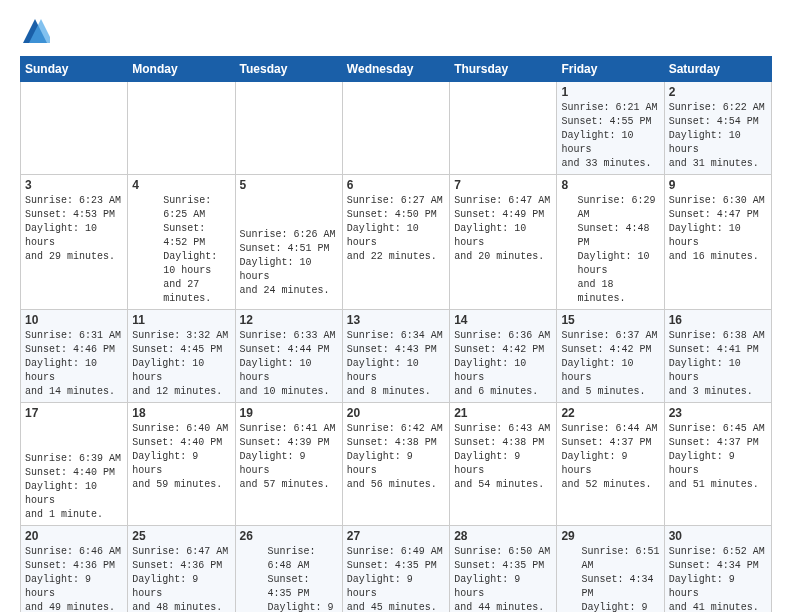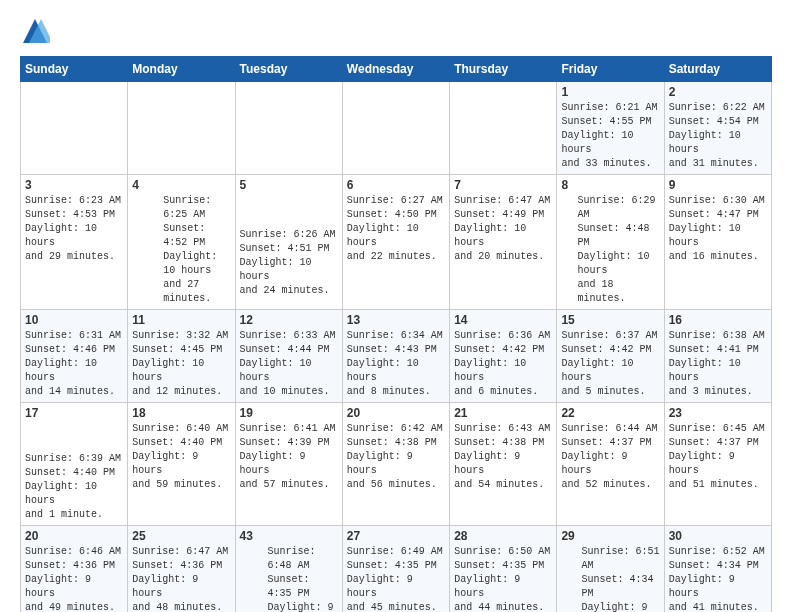--- a/index.html
+++ b/index.html
@@ -317,21 +317,21 @@
 and 49 minutes.</div>
           </td>
           <td>
             <span class="day-num">25</span>
             <div class="day-info" style="white-space: pre-line;">Sunrise: 6:47 AM
 Sunset: 4:36 PM
 Daylight: 9 hours
 and 48 minutes.</div>
           </td>
           <td>
-            <span class="day-num">43</span>
+            <span class="day-num">26</span>
             <div class="day-info" style="white-space: pre-line; margin-left: 28px;">Sunrise: 6:48 AM
 Sunset: 4:35 PM
 Daylight: 9 hours
 and 46 minutes.</div>
           </td>
           <td>
             <span class="day-num">27</span>
             <div class="day-info" style="white-space: pre-line;">Sunrise: 6:49 AM
 Sunset: 4:35 PM
 Daylight: 9 hours

